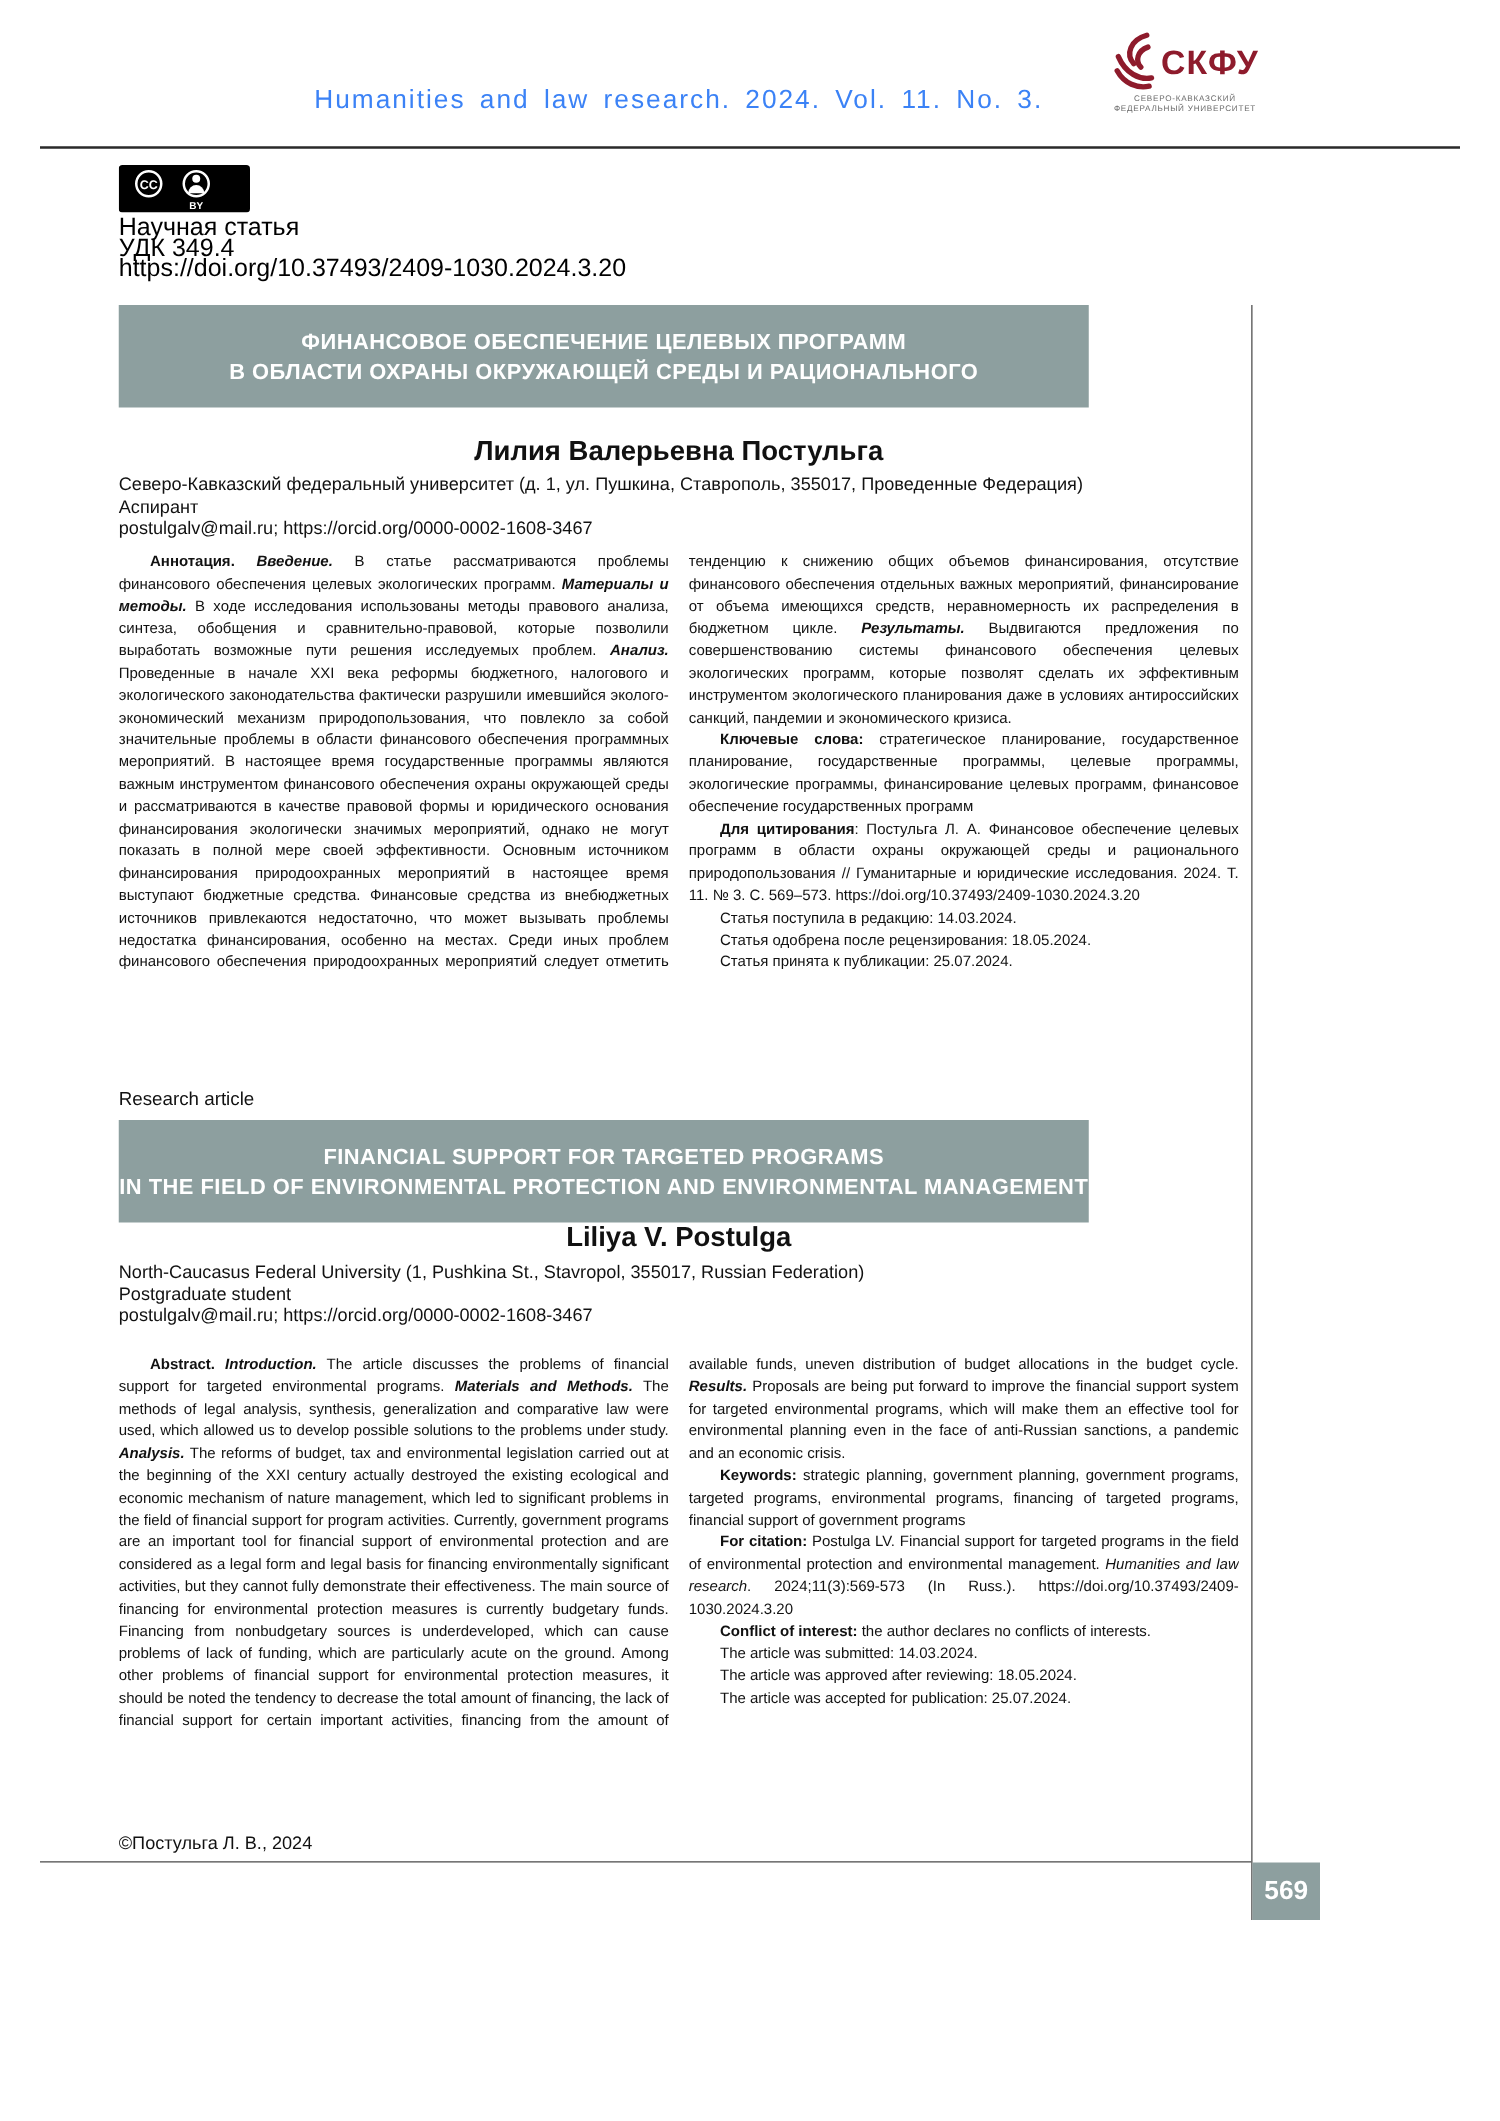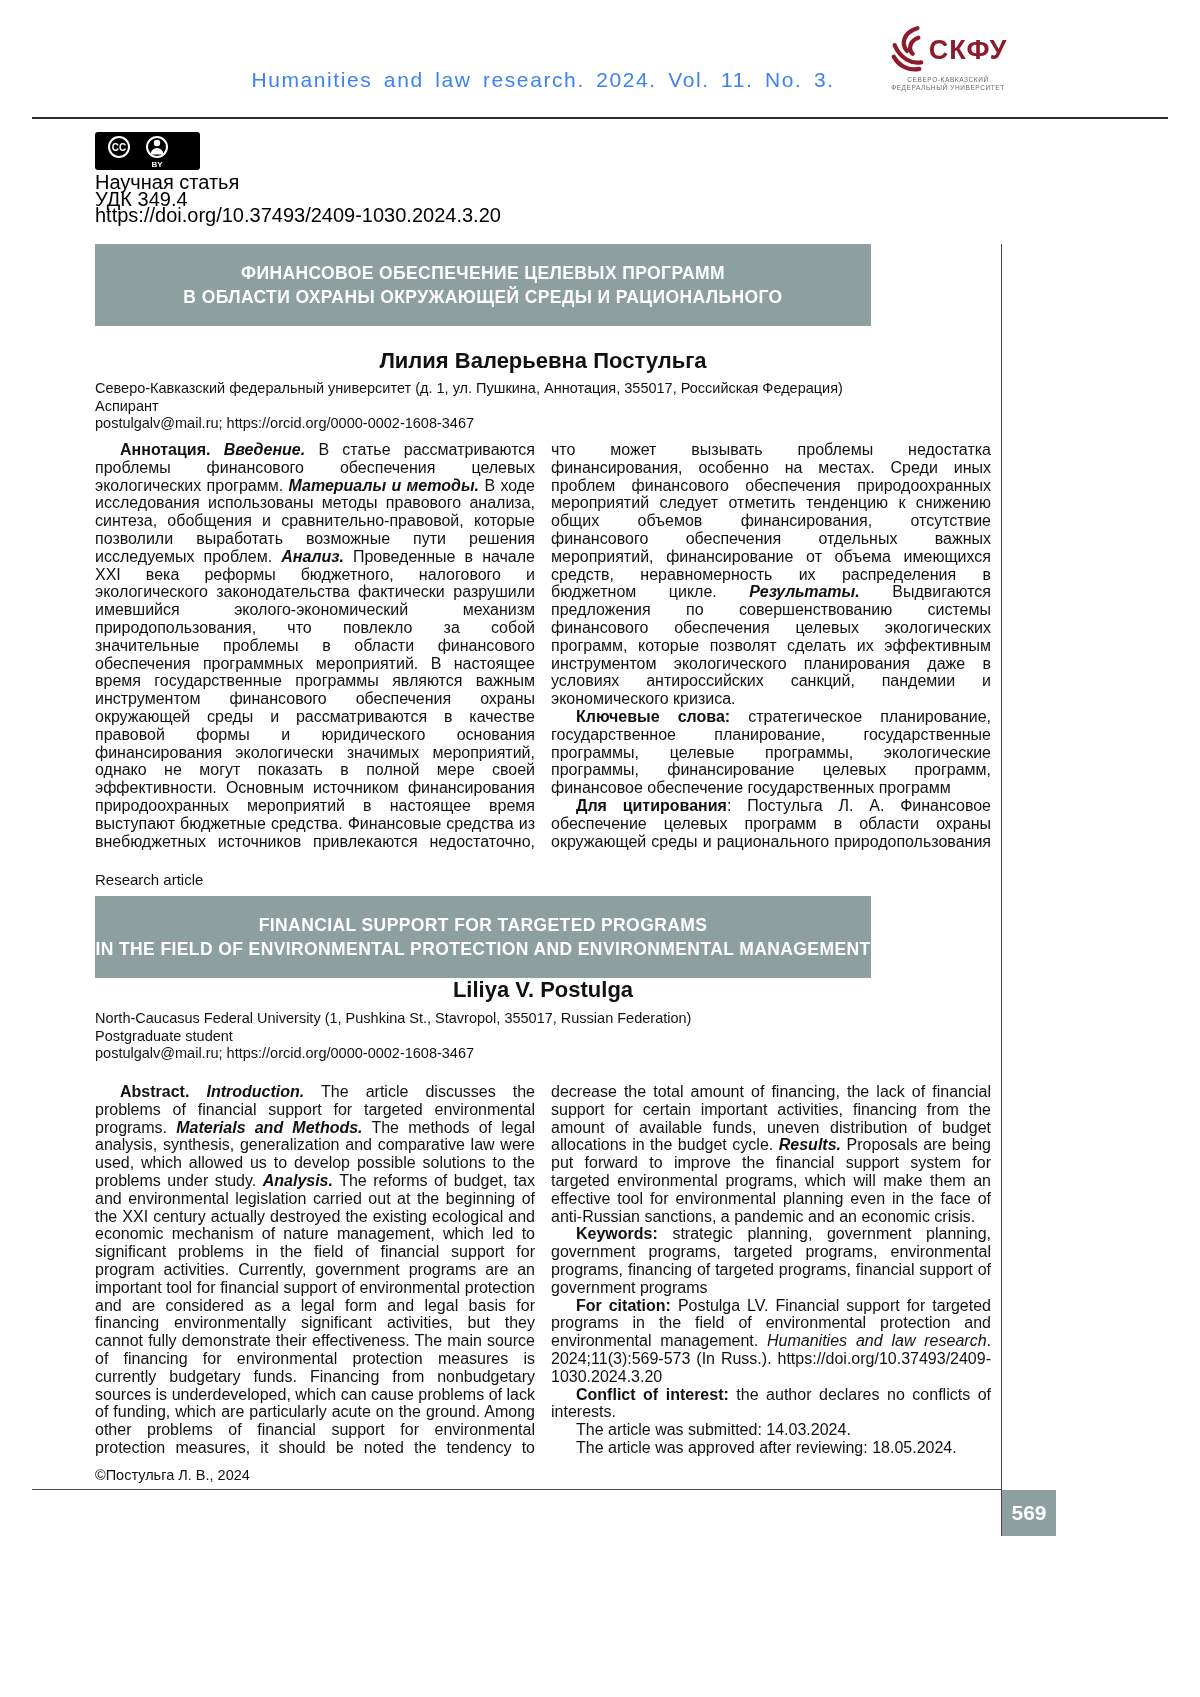--- a/index.html
+++ b/index.html
@@ -36,21 +36,21 @@
   .author-ru{top:348px;}
   .author-en{top:977px;}
 
   .affil{position:absolute;left:95px;width:896px;font-size:14.5px;line-height:17.5px;}
   .affil-ru{top:380px;}
   .affil-en{top:1010px;}
 
   .abstract{
     position:absolute;left:95px;width:896px;
     column-count:2;column-gap:16px;column-fill:balance;
-    text-align:justify;font-size:16px;line-height:17.8px;
+    text-align:justify;font-size:12px;line-height:17.8px;
     hyphens:auto;overflow:hidden;
   }
   .abstract-ru{top:441px;height:424px;}
   .abstract-en{top:1083px;height:382px;}
   .abstract p{margin:0;text-indent:25px;}
   .rs-b{font-weight:700;}
   .rs-bi{font-weight:700;font-style:italic;}
   .rs-i{font-style:italic;}
 
   .research-article{position:absolute;left:95px;top:871px;font-size:15px;}
@@ -108,21 +108,21 @@
   </div>
 
   <div class="banner banner-ru">
     <div>ФИНАНСОВОЕ ОБЕСПЕЧЕНИЕ ЦЕЛЕВЫХ ПРОГРАММ</div>
     <div>В ОБЛАСТИ ОХРАНЫ ОКРУЖАЮЩЕЙ СРЕДЫ И РАЦИОНАЛЬНОГО</div>
   </div>
 
   <div class="author author-ru">Лилия Валерьевна Постульга</div>
 
   <div class="affil affil-ru">
-    <div>Северо-Кавказский федеральный университет (д. 1, ул. Пушкина, Аннотация, 355017, Российская Федерация)</div>
+    <div>Северо-Кавказский федеральный университет (д. 1, ул. Пушкина, Ставрополь, 355017, Проведенные Федерация)</div>
     <div>Аспирант</div>
     <div>postulgalv@mail.ru; https://orcid.org/0000-0002-1608-3467</div>
   </div>
 
   <div class="abstract abstract-ru" lang="ru">
       <p><span class="rs-b">Аннотация. </span><span class="rs-bi">Введение.</span><span> В статье рассматриваются проблемы финансового обеспечения целевых экологических программ. </span><span class="rs-bi">Материалы и методы.</span><span> В ходе исследования использованы методы правового анализа, синтеза, обобщения и сравнительно-правовой, которые позволили выработать возможные пути решения исследуемых проблем. </span><span class="rs-bi">Анализ.</span><span> Проведенные в начале XXI века реформы бюджетного, налогового и экологического законодательства фактически разрушили имевшийся эколого-экономический механизм природопользования, что повлекло за собой значительные проблемы в области финансового обеспечения программных мероприятий. В настоящее время государственные программы являются важным инструментом финансового обеспечения охраны окружающей среды и рассматриваются в качестве правовой формы и юридического основания финансирования экологически значимых мероприятий, однако не могут показать в полной мере своей эффективности. Основным источником финансирования природоохранных мероприятий в настоящее время выступают бюджетные средства. Финансовые средства из внебюджетных источников привлекаются недостаточно, что может вызывать проблемы недостатка финансирования, особенно на местах. Среди иных проблем финансового обеспечения природоохранных мероприятий следует отметить тенденцию к снижению общих объемов финансирования, отсутствие финансового обеспечения отдельных важных мероприятий, финансирование от объема имеющихся средств, неравномерность их распределения в бюджетном цикле. </span><span class="rs-bi">Результаты.</span><span> Выдвигаются предложения по совершенствованию системы финансового обеспечения целевых экологических программ, которые позволят сделать их эффективным инструментом экологического планирования даже в условиях антироссийских санкций, пандемии и экономического кризиса.</span></p>
       <p><span class="rs-b">Ключевые слова:</span><span> стратегическое планирование, государственное планирование, государственные программы, целевые программы, экологические программы, финансирование целевых программ, финансовое обеспечение государственных программ</span></p>
       <p><span class="rs-b">Для цитирования</span><span>: Постульга Л. А. Финансовое обеспечение целевых программ в области охраны окружающей среды и рационального природопользования // Гуманитарные и юридические исследования. 2024. Т. 11. № 3. С. 569–573. https://doi.org/10.37493/2409-1030.2024.3.20</span></p>
       <p><span>Статья поступила в редакцию: 14.03.2024.</span></p>
       <p><span>Статья одобрена после рецензирования: 18.05.2024.</span></p>

